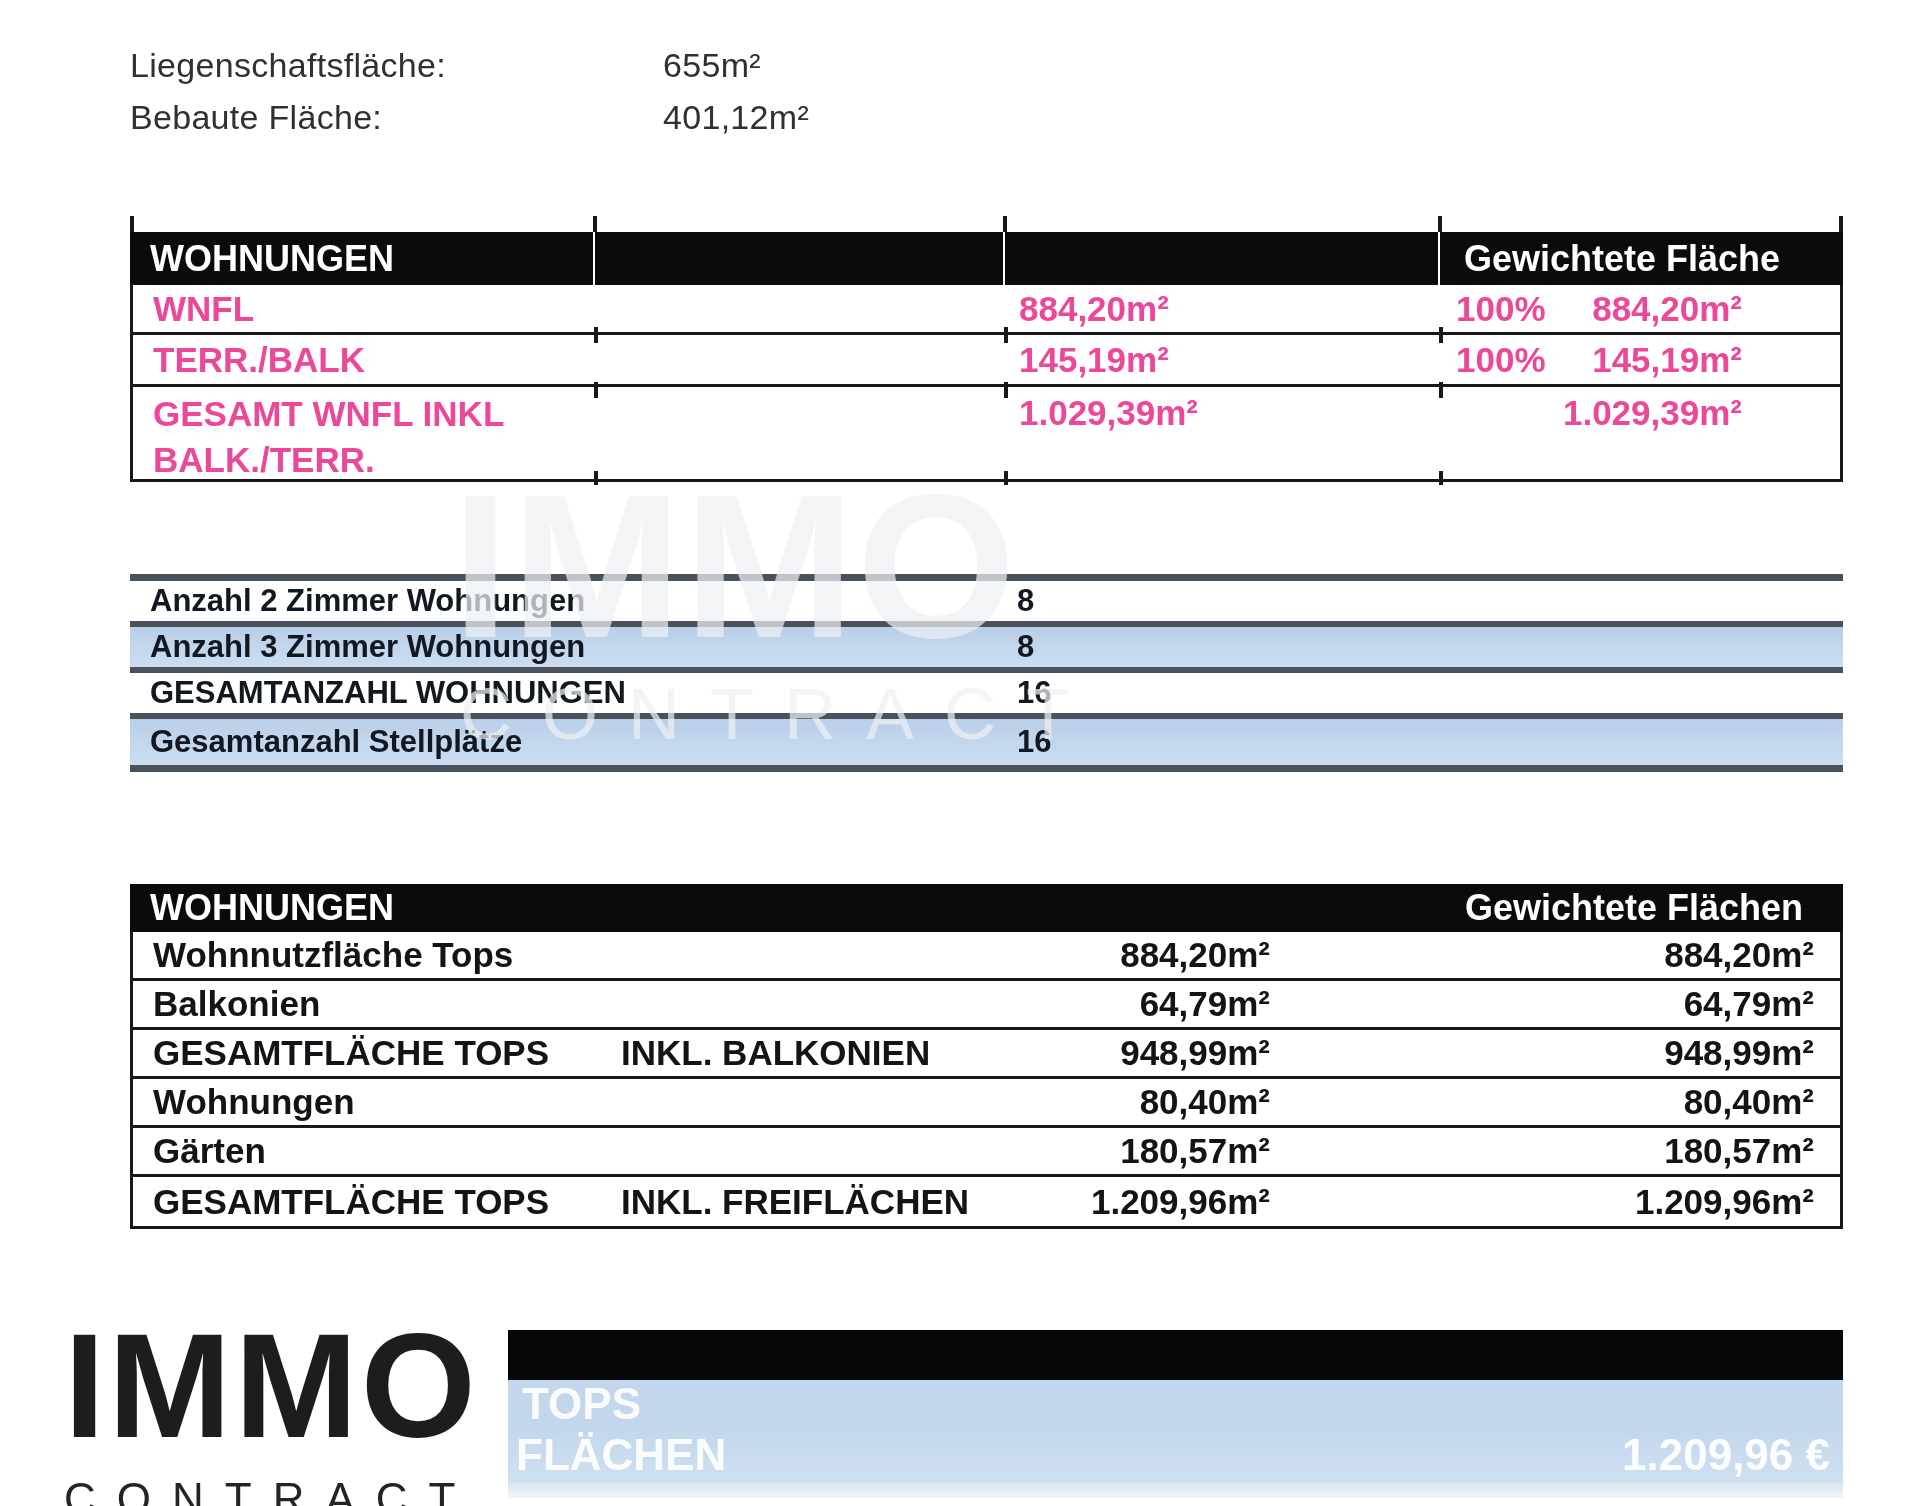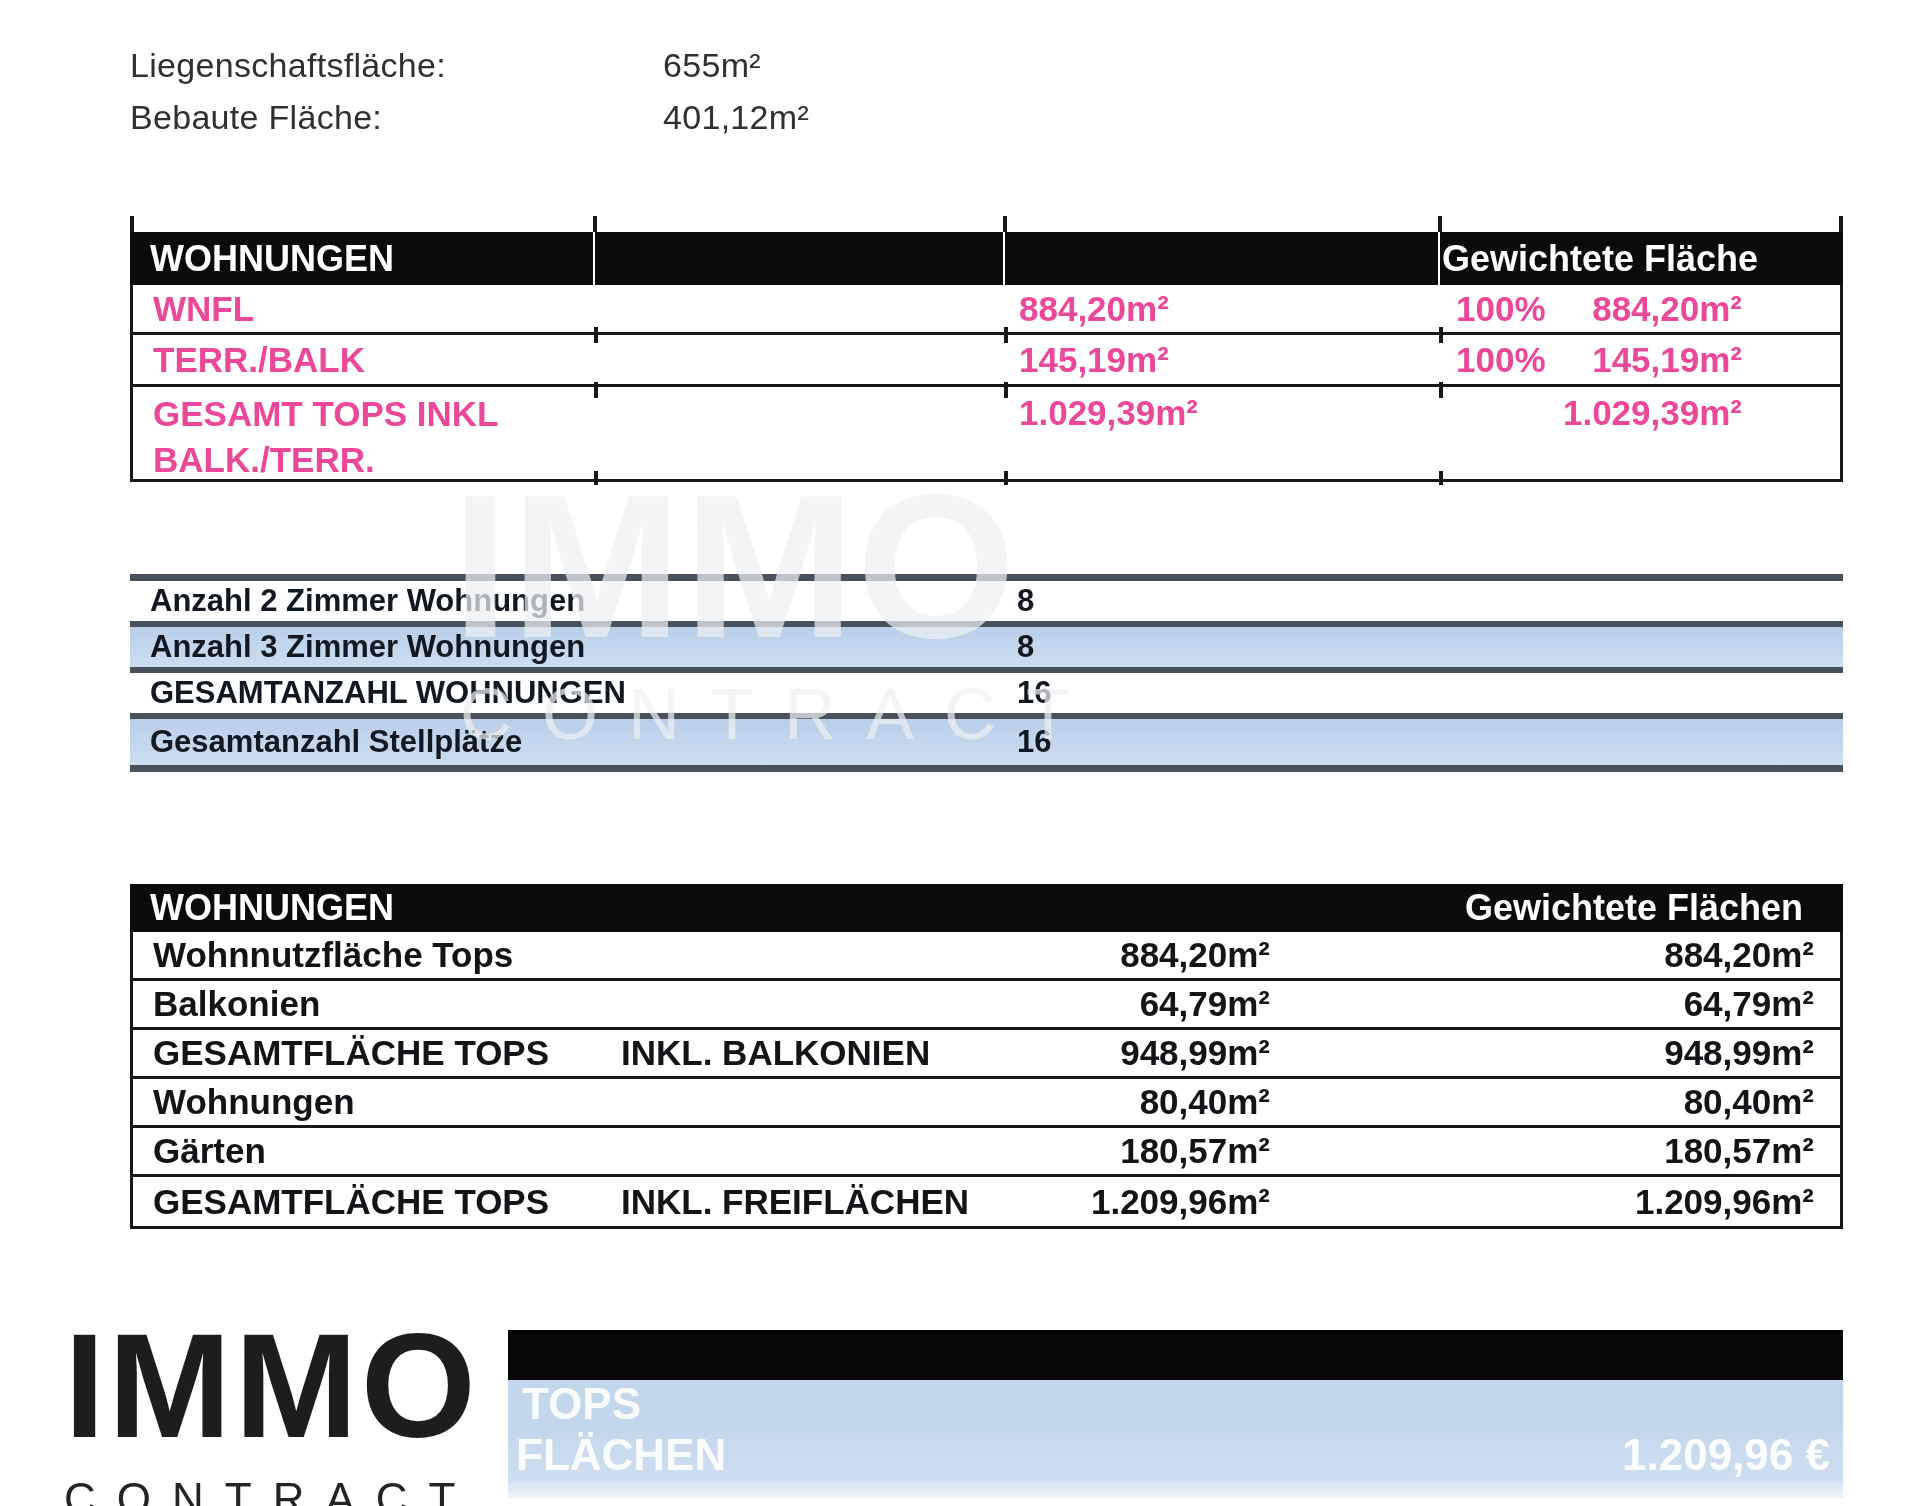--- a/index.html
+++ b/index.html
@@ -21,21 +21,21 @@
   .tick{position:absolute;width:4px;height:16px;background:#15181c}
 
   
   .t1{top:216px}
   .t1-ticks{position:relative;height:16px}
   .t1-header{height:53px;font-size:36px}
   .t1-header .h{height:100%;display:flex;align-items:center}
   .t1-header .h1{width:465px;padding-left:20px;border-right:2px solid #fff}
   .t1-header .h2{width:410px;border-right:2px solid #fff}
   .t1-header .h3{width:435px;border-right:2px solid #fff}
-  .t1-header .h4{flex:1;padding-left:2px}
+  .t1-header .h4{flex:1;padding-left:24px}
   .t1-body{border:3px solid #17181a;border-top:none;position:relative;background:#fff}
   .t1 .r{display:flex;font-weight:bold;font-size:35px;color:#ec4899}
   .t1 .r-a{height:50px;align-items:center;border-bottom:3px solid #17181a}
   .t1 .r-b{height:52px;align-items:center;border-bottom:3px solid #17181a}
   .t1 .r-c{height:92px;align-items:flex-start;padding-top:4px}
   .t1 .c1{width:462px;padding-left:20px}
   .t1 .c2{width:410px}
   .t1 .c3{width:435px;padding-left:14px}
   .t1 .c4{flex:1;display:flex}
   .t1 .pct{padding-left:16px}
@@ -126,21 +126,21 @@
       <div class="c1">TERR./BALK</div>
       <div class="c2"></div>
       <div class="c3">145,19m²</div>
       <div class="c4">
         <span class="pct">100%</span>
         <span class="wv">145,19m²</span>
       </div>
     </div>
     <div class="r r-c">
       <div class="c1">
-        <div>GESAMT TOPS INKL</div>
+        <div>GESAMT WNFL INKL</div>
         <div>BALK./TERR.</div>
       </div>
       <div class="c2"></div>
       <div class="c3">1.029,39m²</div>
       <div class="c4">
         <span class="pct"></span>
         <span class="wv">1.029,39m²</span>
       </div>
     </div>
     <span class="tick" style="left:461px;top:42px"></span>

